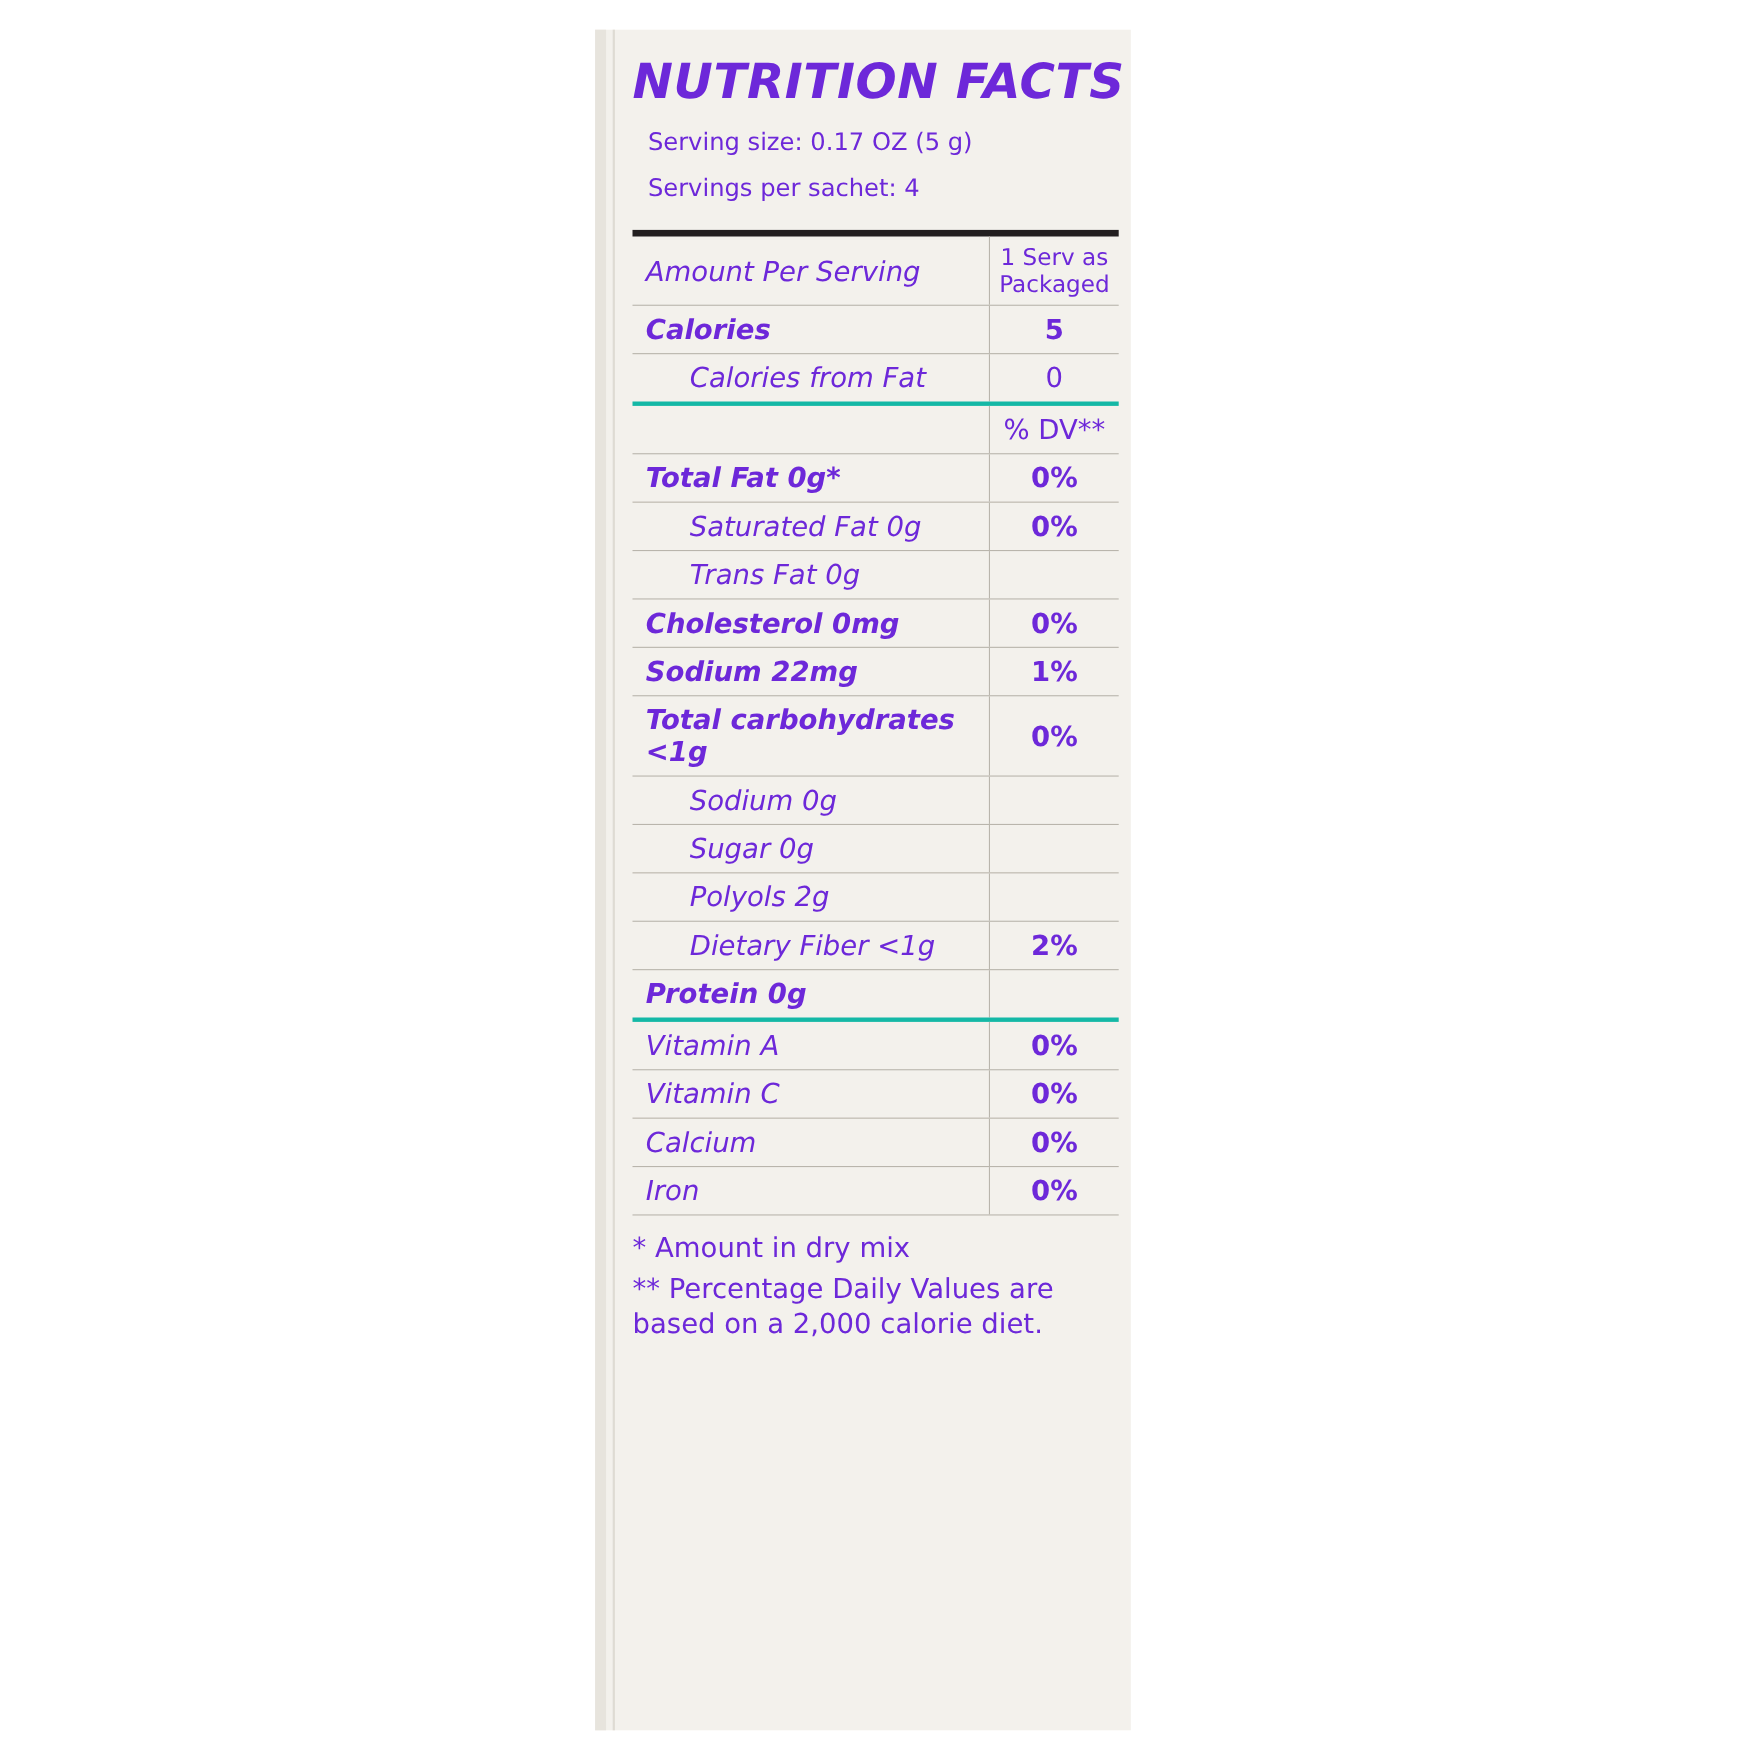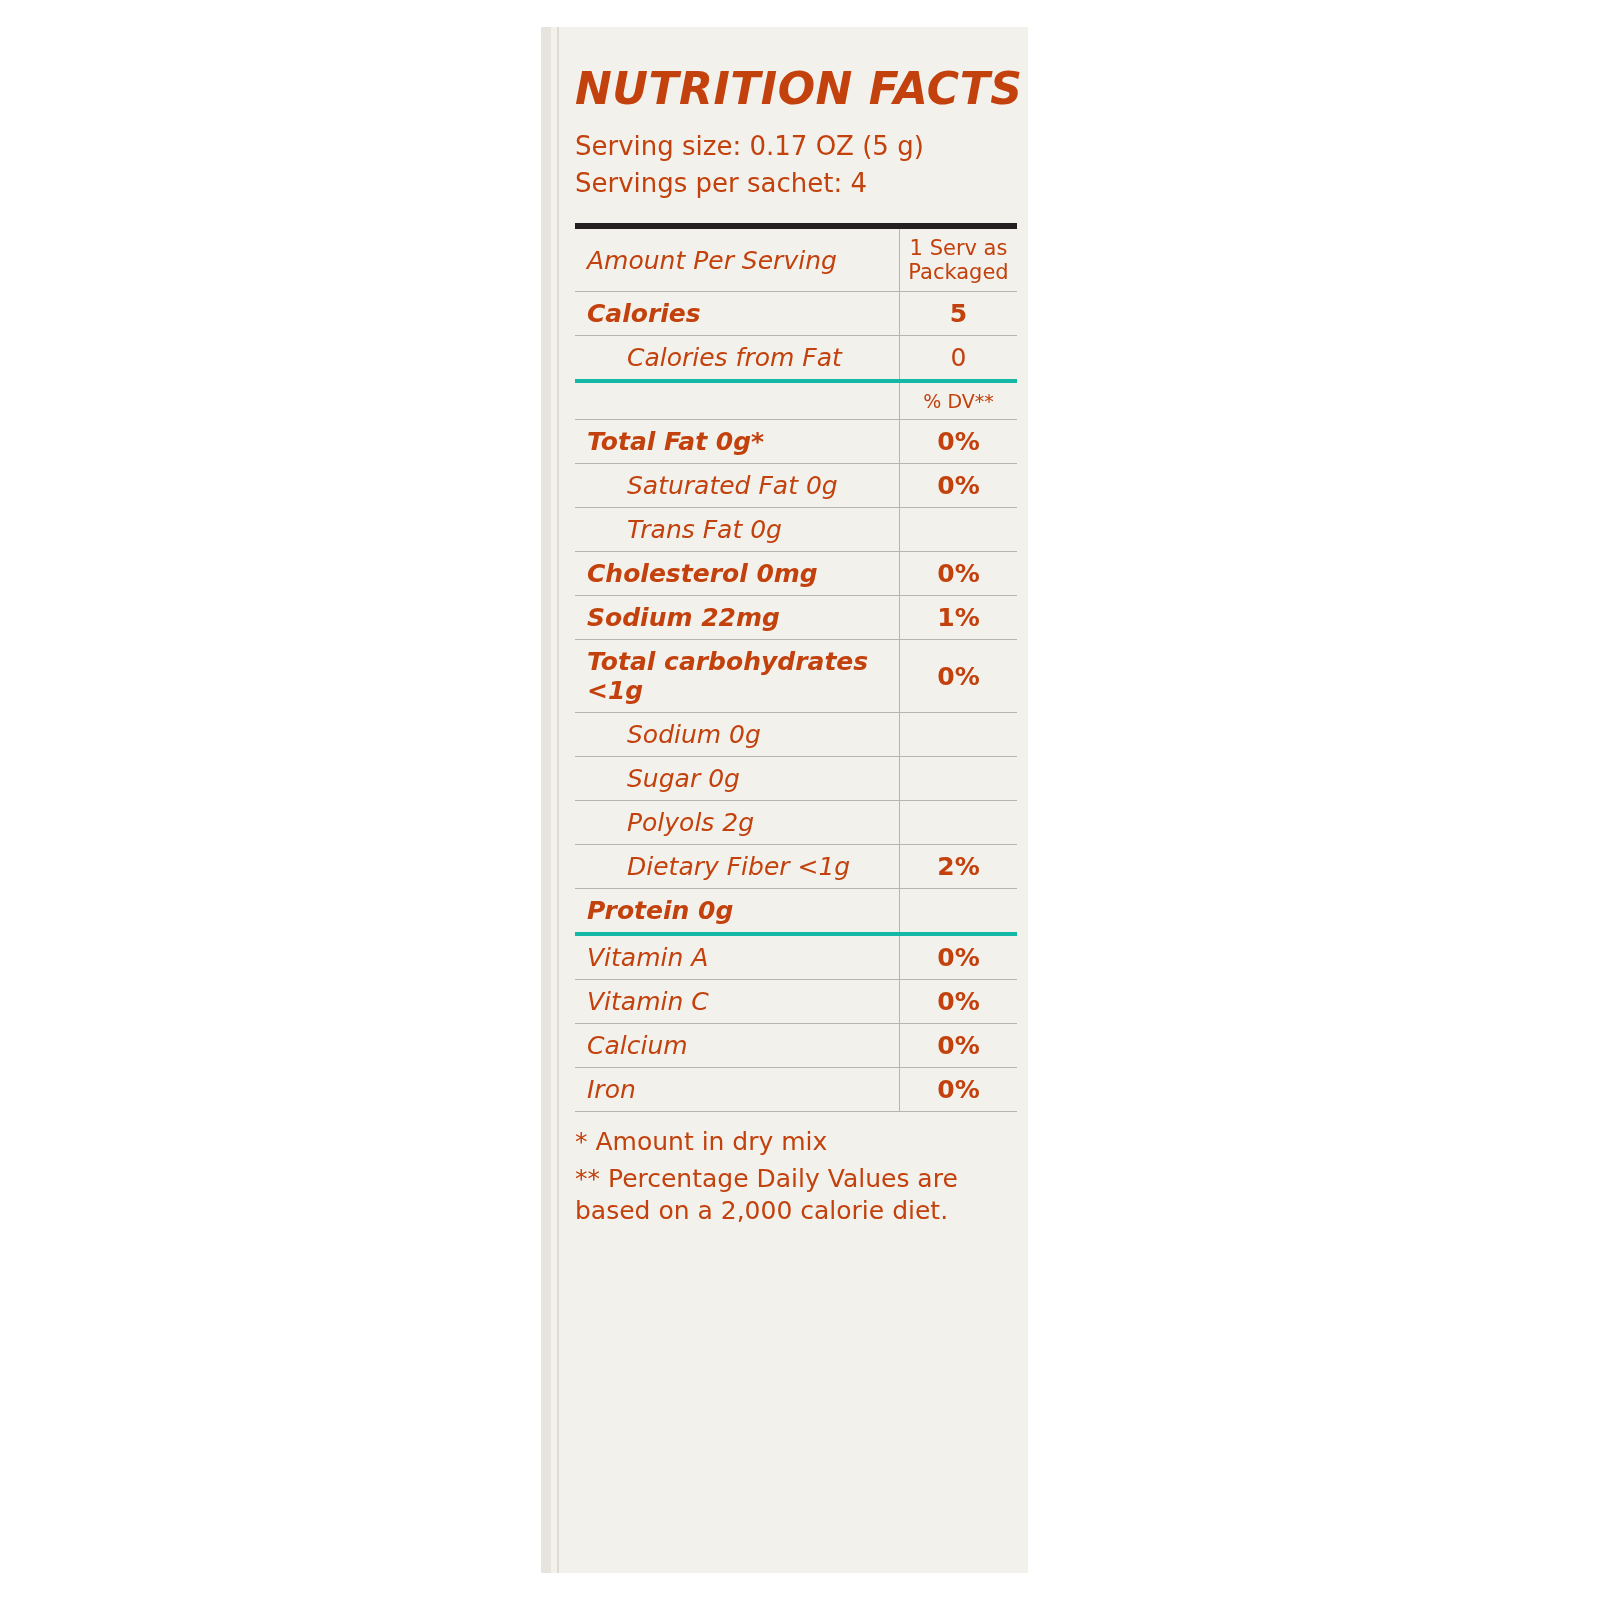--- a/index.html
+++ b/index.html
@@ -41,39 +41,39 @@
     position: absolute;
     left: 557px;
     top: 27px;
     width: 2px;
     height: 1546px;
     background: #dedbd3;
   }
   #content {
     position: absolute;
     left: 575px;
-    top: 66px;
+    top: 52px;
     width: 442px;
-    color: #c2410c;
+    color: #6d28d9;
   }
 
   .title {
     font-family: "DejaVu Sans", sans-serif;
     font-style: italic;
     font-weight: bold;
     font-size: 44px;
     letter-spacing: 0.5px;
     line-height: 1.05;
     margin: 0 0 18px 0;
     white-space: nowrap;
   }
   .serving-line {
-    font-size: 26px;
+    font-size: 22px;
     line-height: 1.25;
-    margin: 0;
+    margin: 14px;
   }
   .serving-line.bold {
     font-weight: normal;
     margin-top: 4px;
   }
 
   table.nf {
     border-collapse: collapse;
     width: 442px;
     margin-top: 24px;
@@ -103,21 +103,21 @@
   .bold { font-weight: bold; }
   .amount-head {
     font-size: 25px;
   }
   .serv-head {
     font-size: 21px;
     line-height: 1.15;
     text-align: center;
   }
   .dv-head {
-    font-size: 19px;
+    font-size: 25px;
     text-align: center;
   }
   .footnotes {
     margin-top: 14px;
     font-size: 25px;
     line-height: 1.3;
   }
   .footnotes p { margin: 0 0 4px 0; }
 </style>
 </head>

